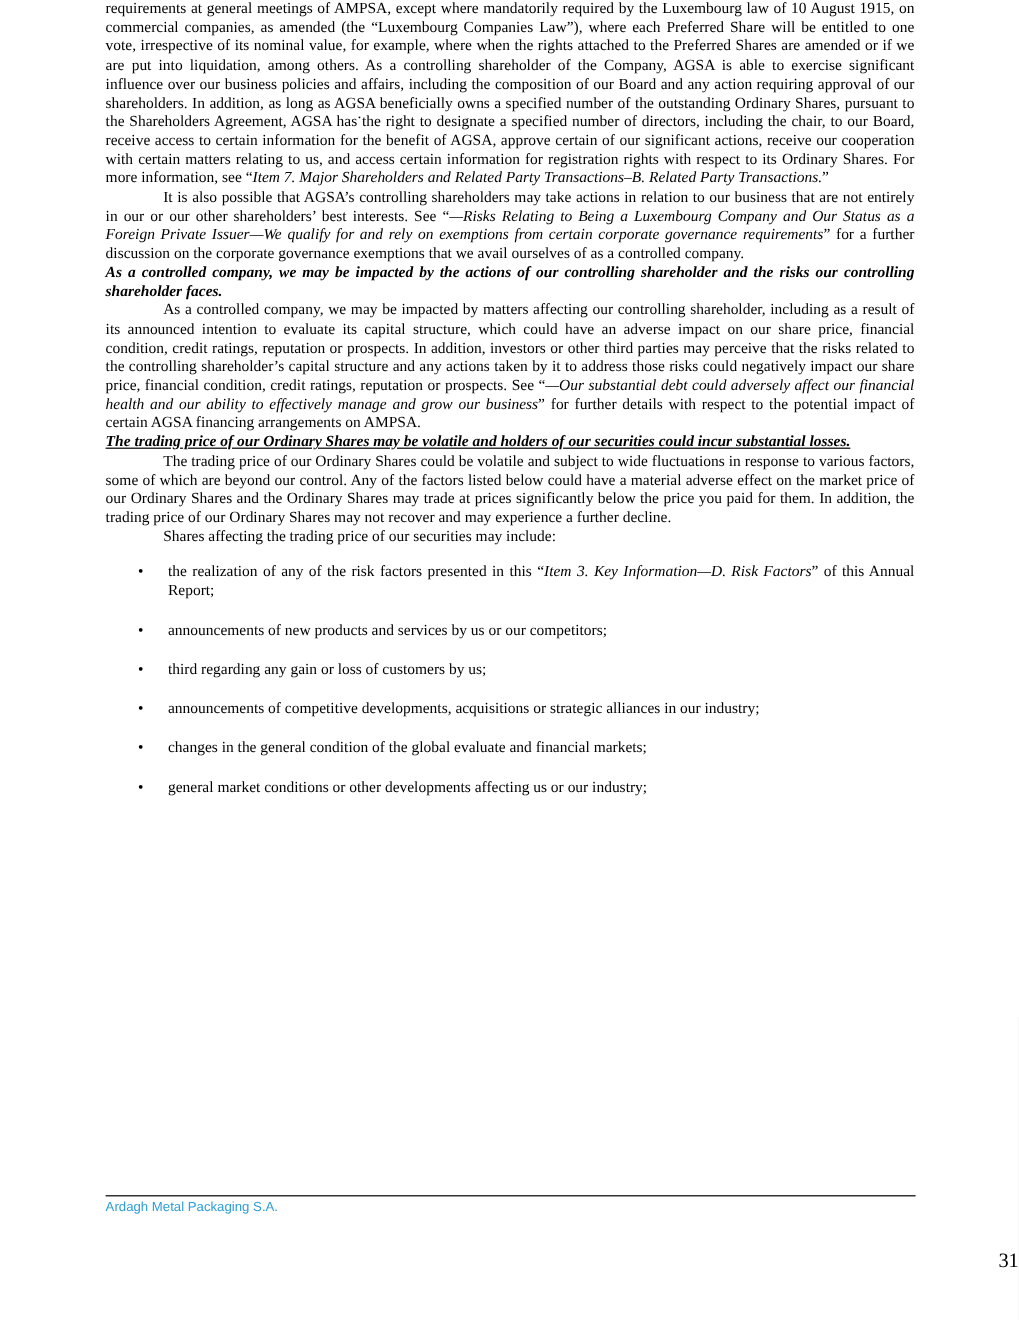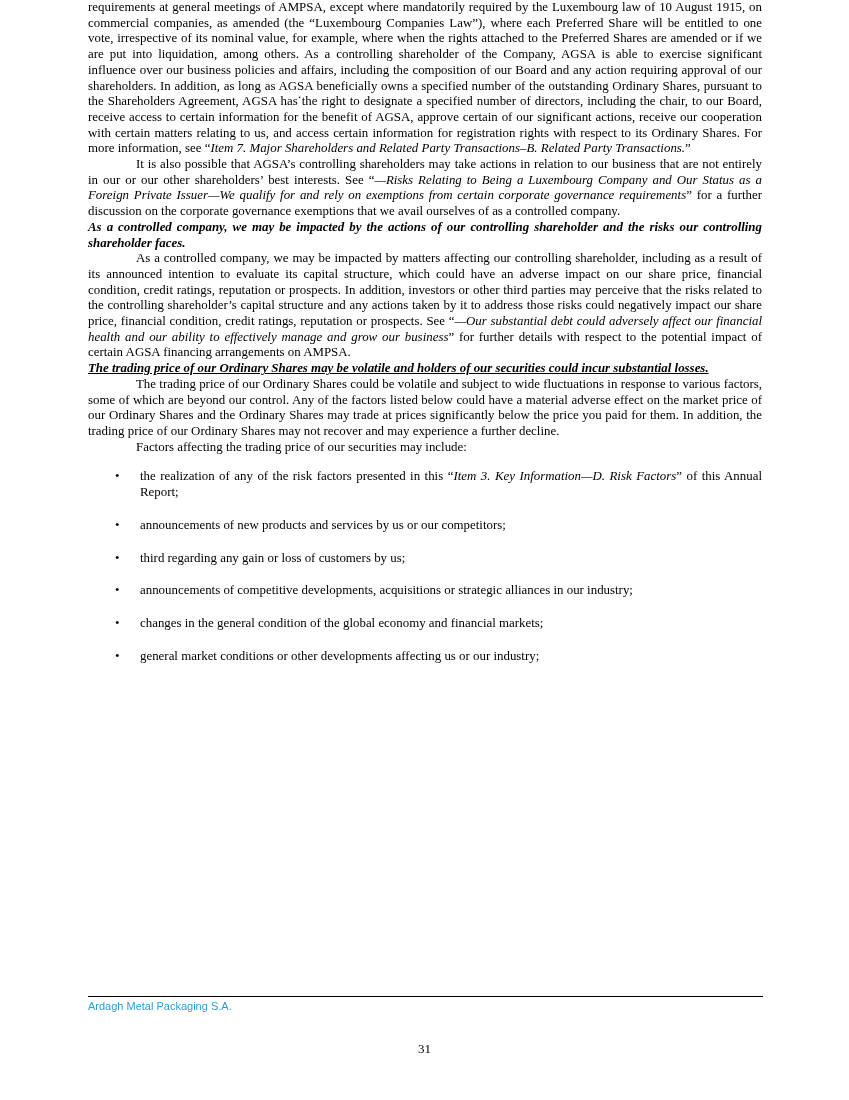--- a/index.html
+++ b/index.html
@@ -52,21 +52,21 @@
   .bullet-marker { margin-left:27px; width:25px; flex:0 0 auto; }
   .bullet-text { flex:1 1 auto; text-align:justify; }
   .it { font-style:italic; }
 
   
   .footer-rule { position:absolute; left:88px; width:675px; top:996px; border-top:1px solid #000; height:0; }
   .footer-name {
     position:absolute; left:88px; width:675px; top:1000px; text-align:left;
     font-family:"Liberation Sans", sans-serif; font-size:11px; color:#2d9ed9;
   }
-  .page-num { position:absolute; left:0; width:849px; top:1041px; text-align:center; font-size:13px; }
+  .page-num { position:absolute; left:0; width:849px; top:1041px; text-align:right; font-size:17px; }
 </style>
 </head>
 <body>
 
 <div class="page">
 
 
   <span class="stray-dot">.</span>
 
   <div class="content">
@@ -76,42 +76,42 @@
     <p class="para-2 para-indent"><span>It is also possible that AGSA’s controlling shareholders may take actions in relation to our business that are not entirely in our or our other shareholders’ best interests. See “</span><span class="it">—Risks Relating to Being a Luxembourg Company and Our Status as a Foreign Private Issuer—We qualify for and rely on exemptions from certain corporate governance requirements</span><span>” for a further discussion on the corporate governance exemptions that we avail ourselves of as a controlled company.</span></p>
 
     <h3 class="head-1">As a controlled company, we may be impacted by the actions of our controlling shareholder and the risks our controlling shareholder faces.</h3>
 
     <p class="para-3 para-indent"><span>As a controlled company, we may be impacted by matters affecting our controlling shareholder, including as a result of its announced intention to evaluate its capital structure, which could have an adverse impact on our share price, financial condition, credit ratings, reputation or prospects. In addition, investors or other third parties may perceive that the risks related to the controlling shareholder’s capital structure and any actions taken by it to address those risks could negatively impact our share price, financial condition, credit ratings, reputation or prospects. See “</span><span class="it">—Our substantial debt could adversely affect our financial health and our ability to effectively manage and grow our business</span><span>” for further details with respect to the potential impact of certain AGSA financing arrangements on AMPSA.</span></p>
 
     <h3 class="head-2">The trading price of our Ordinary Shares may be volatile and holders of our securities could incur substantial losses.</h3>
 
     <p class="para-4 para-indent">The trading price of our Ordinary Shares could be volatile and subject to wide fluctuations in response to various factors, some of which are beyond our control. Any of the factors listed below could have a material adverse effect on the market price of our Ordinary Shares and the Ordinary Shares may trade at prices significantly below the price you paid for them. In addition, the trading price of our Ordinary Shares may not recover and may experience a further decline.</p>
 
-    <p class="intro para-indent">Factors affecting the trading price of our securities may include:</p>
+    <p class="intro para-indent">Shares affecting the trading price of our securities may include:</p>
 
     <div class="bullets">
       <div class="bullet-row">
         <span class="bullet-marker">•</span>
         <span class="bullet-text"><span>the realization of any of the risk factors presented in this “</span><span class="it">Item 3. Key Information—D. Risk Factors</span><span>” of this Annual Report;</span></span>
       </div>
       <div class="bullet-row">
         <span class="bullet-marker">•</span>
         <span class="bullet-text">announcements of new products and services by us or our competitors;</span>
       </div>
       <div class="bullet-row">
         <span class="bullet-marker">•</span>
         <span class="bullet-text">third regarding any gain or loss of customers by us;</span>
       </div>
       <div class="bullet-row">
         <span class="bullet-marker">•</span>
         <span class="bullet-text">announcements of competitive developments, acquisitions or strategic alliances in our industry;</span>
       </div>
       <div class="bullet-row">
         <span class="bullet-marker">•</span>
-        <span class="bullet-text">changes in the general condition of the global economy and financial markets;</span>
+        <span class="bullet-text">changes in the general condition of the global evaluate and financial markets;</span>
       </div>
       <div class="bullet-row">
         <span class="bullet-marker">•</span>
         <span class="bullet-text">general market conditions or other developments affecting us or our industry;</span>
       </div>
     </div>
   </div>
 
   <div class="footer-rule"></div>
   <div class="footer-name">Ardagh Metal Packaging S.A.</div>

